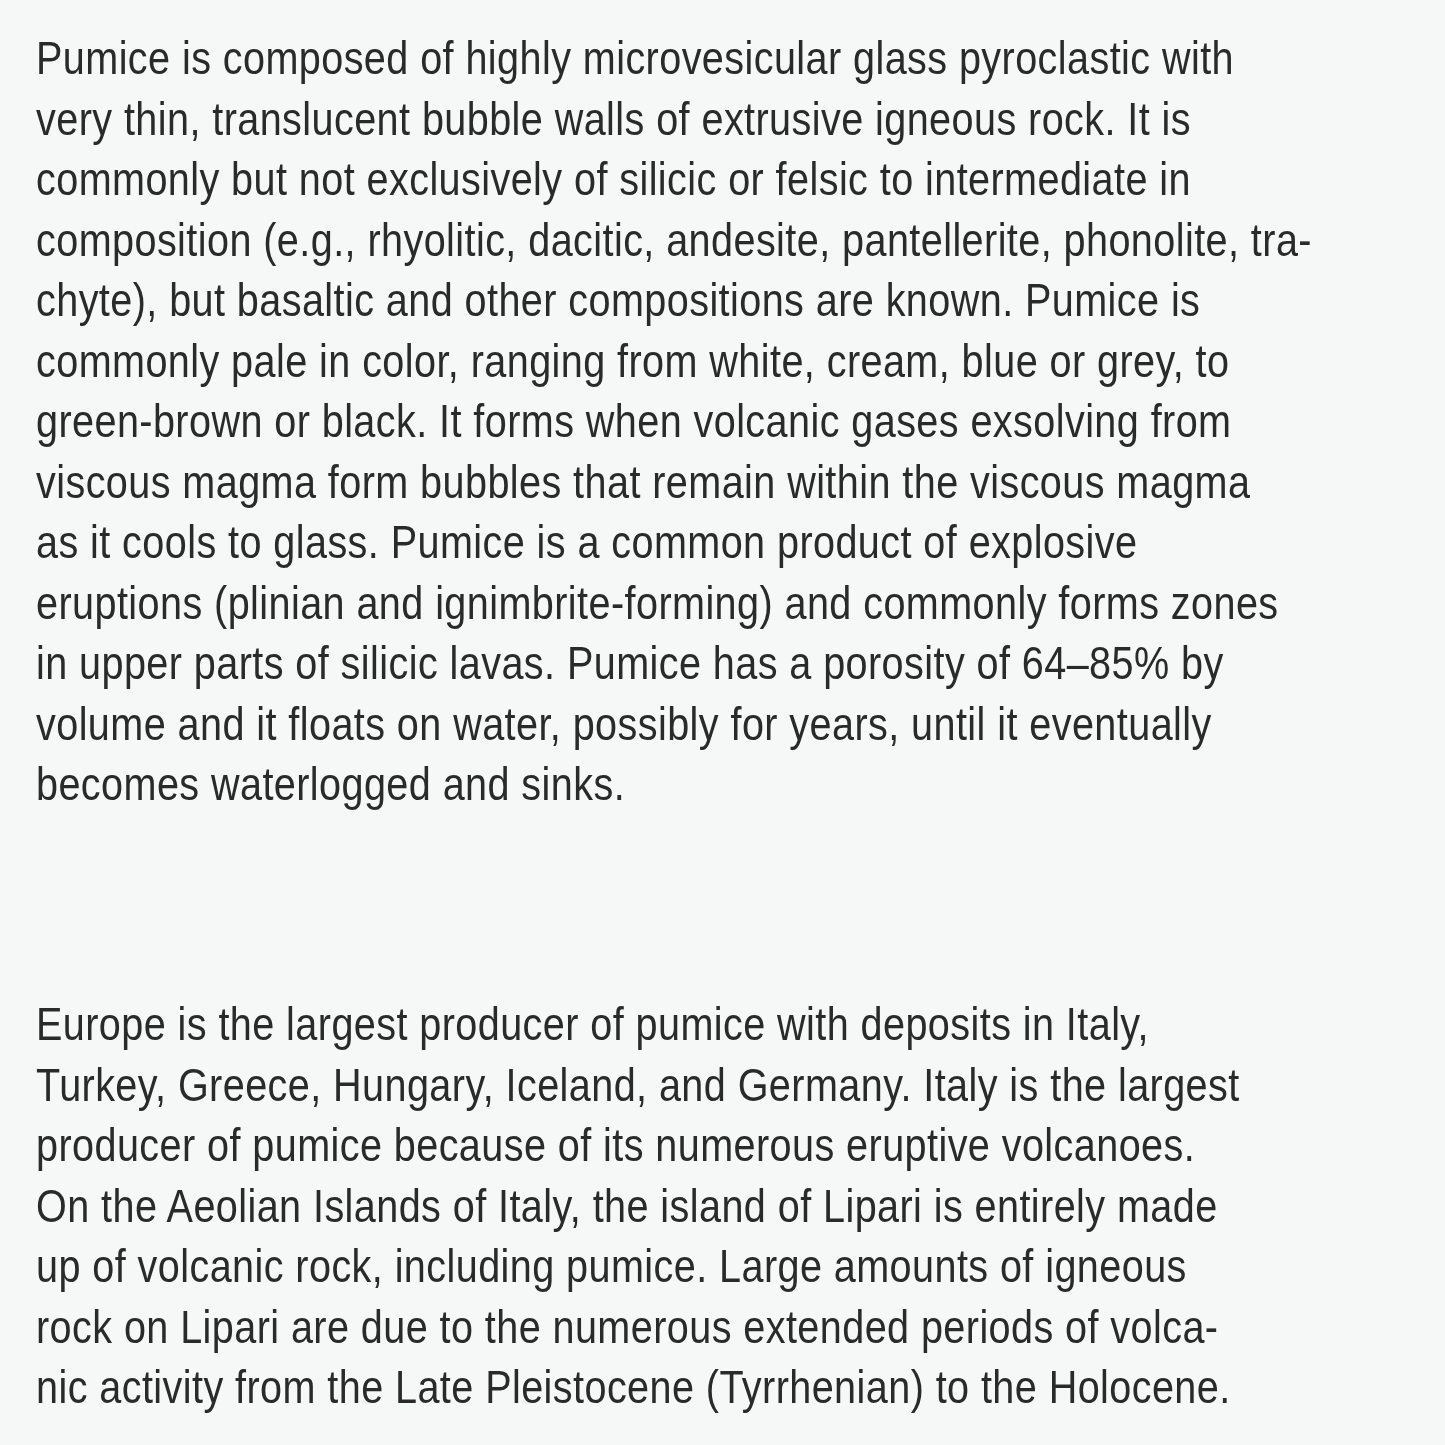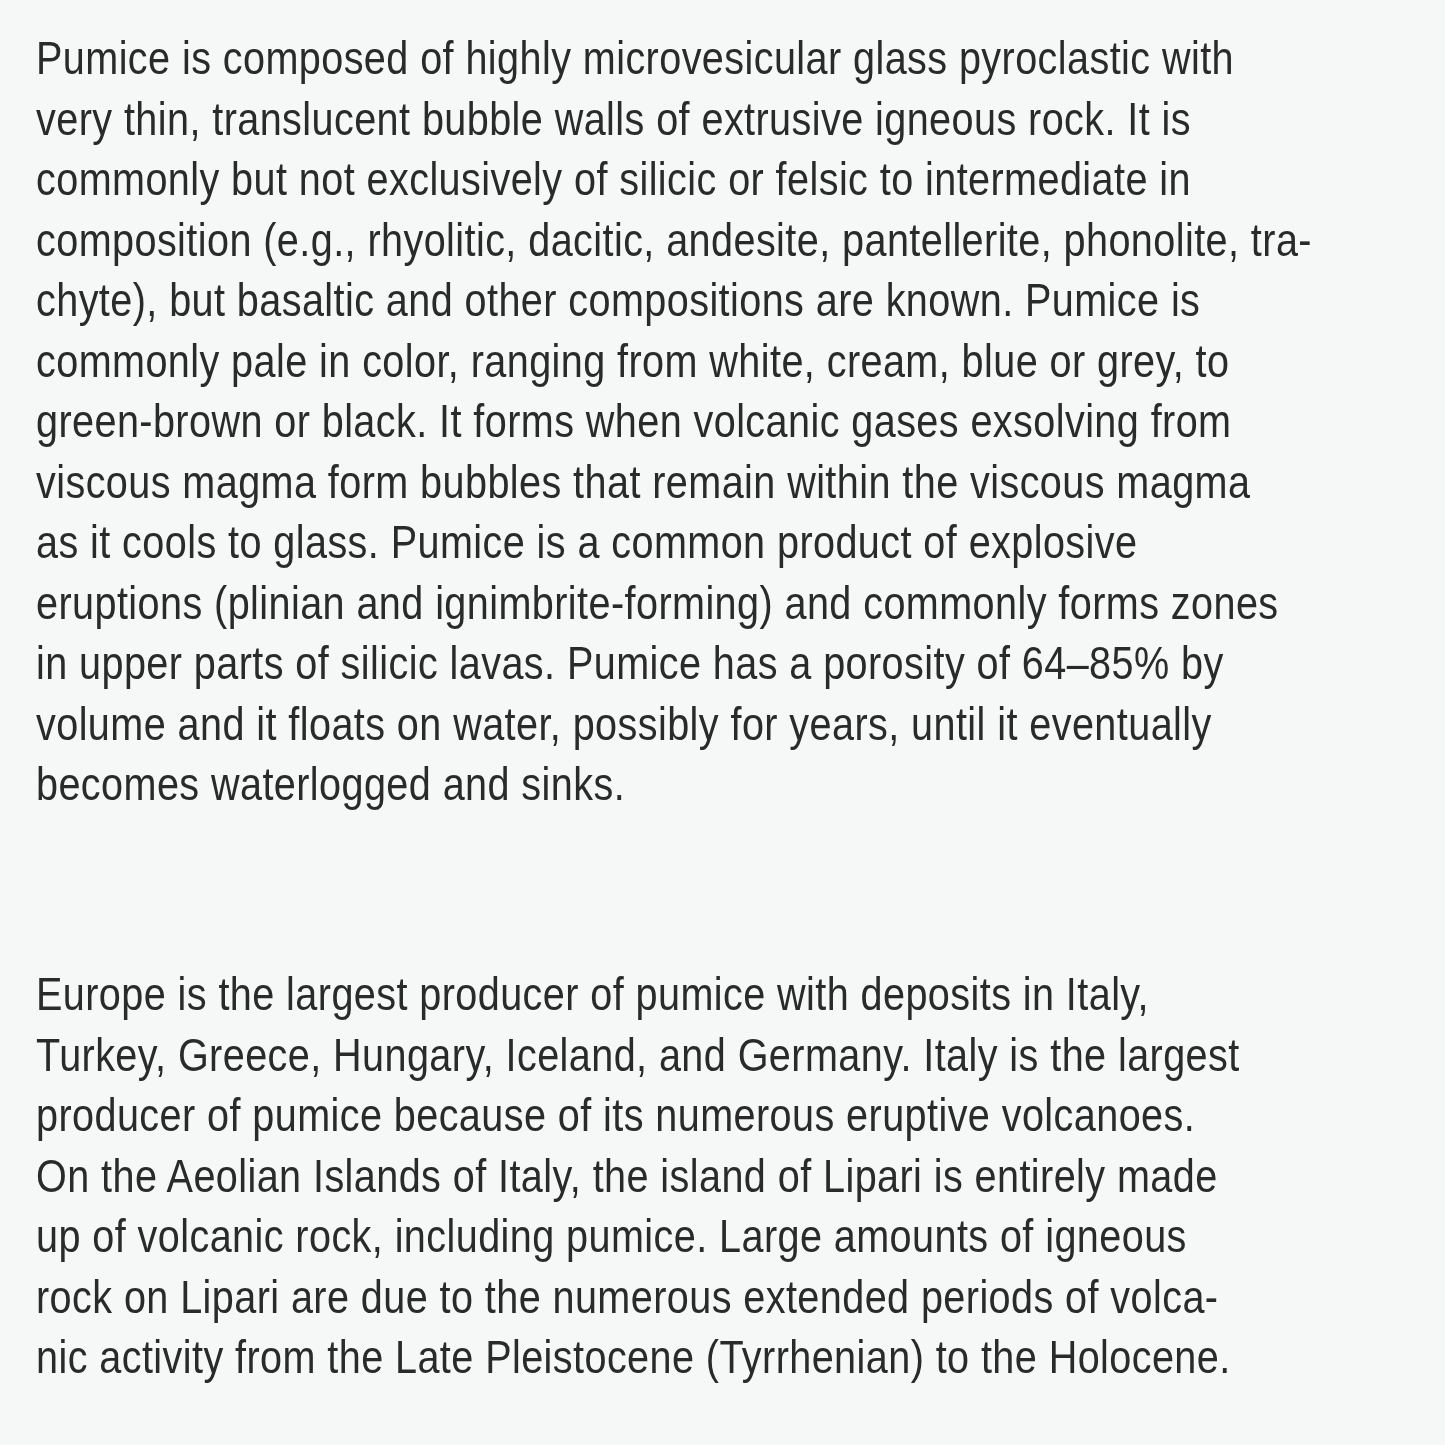--- a/index.html
+++ b/index.html
@@ -6,21 +6,21 @@
   body {
     width: 1445px; height: 1445px;
     background: #f6f8f8;
     color: #2a2a2a;
     font-family: "Liberation Sans Narrow", "Liberation Sans", sans-serif;
     overflow: hidden;
     position: relative;
   }
   .para { position: absolute; left: 36px; }
   .p1 { top: 28px; }
-  .p2 { top: 964px; }
+  .p2 { top: 994px; }
   .line {
     display: block;
     height: 60.5px;
     line-height: 60.5px;
     font-size: 46px;
     font-weight: 300;
     white-space: nowrap;
     transform: scaleX(0.86);
     transform-origin: left center;
     letter-spacing: 0.5px;

